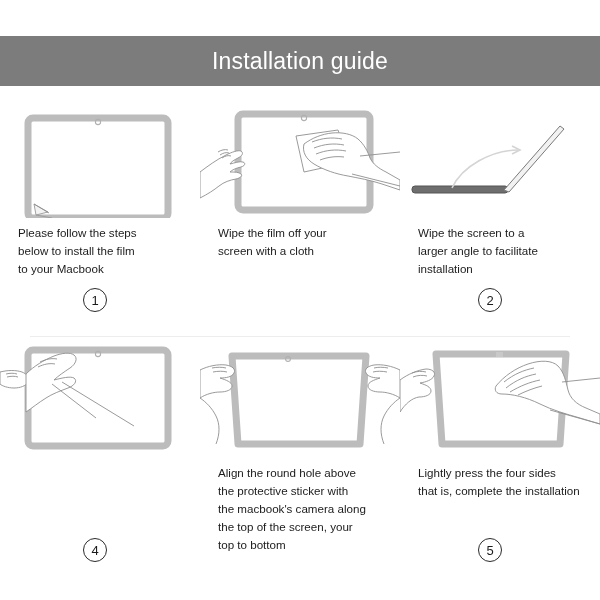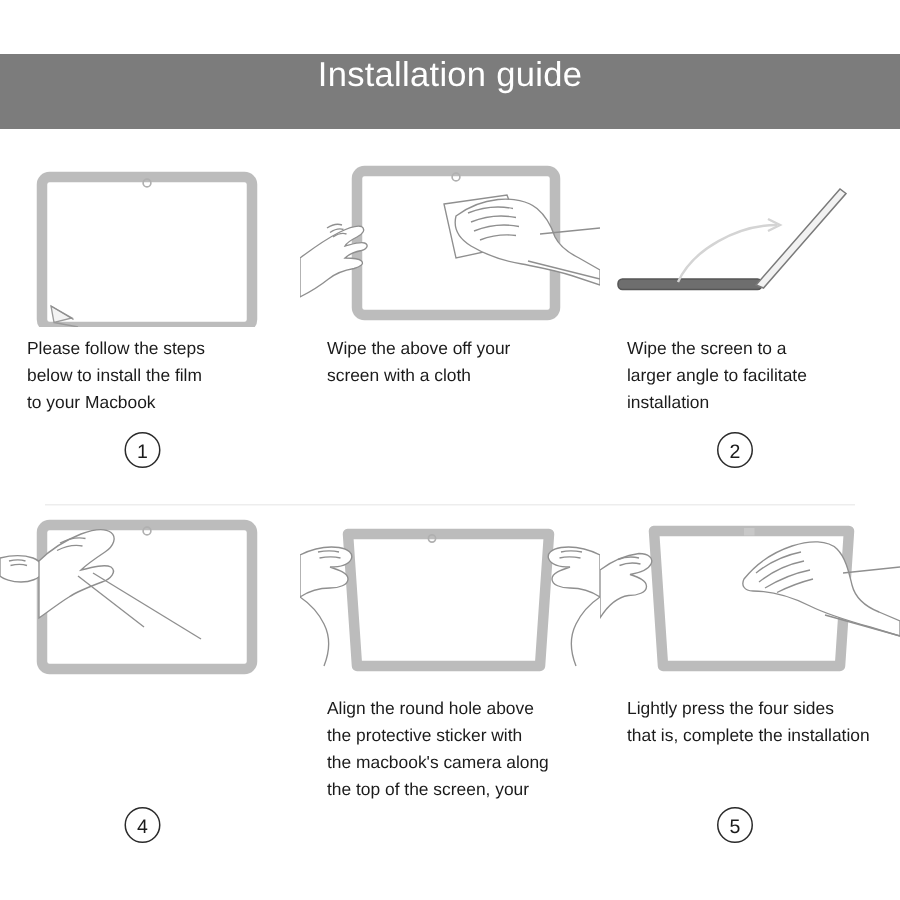--- a/index.html
+++ b/index.html
@@ -17,20 +17,21 @@
 
   
   .header-bar {
     position: absolute;
     left: 0;
     top: 36px;
     width: 600px;
     height: 50px;
     background: #7c7c7c;
     display: flex;
+    align-items: center;
     justify-content: center;
   }
   .header-title {
     color: #ffffff;
     font-size: 23px;
     font-weight: 400;
     letter-spacing: 0.2px;
   }
 
   
@@ -168,21 +169,21 @@
             <path d="M112 42 C122 38 132 37 142 39" fill="none"></path>
             <path d="M114 48 C124 44 134 43 144 45" fill="none"></path>
             <path d="M116 54 C126 50 136 49 146 51" fill="none"></path>
             <path d="M120 60 C128 57 136 56 144 57" fill="none"></path>
           </g>
           <path d="M160 56 L200 52" stroke="#8f8f8f" stroke-width="0.9" fill="none"></path>
           <path d="M152 74 L200 86" stroke="#8f8f8f" stroke-width="0.9" fill="none"></path>
         </svg>
       </div>
       <div class="caption">
-        <div>Wipe the above off your</div>
+        <div>Wipe the film off your</div>
         <div>screen with a cloth</div>
       </div>
       <div class="step step-r1 step-c2">2</div>
     </div>
 
     <div class="panel panel-c3">
       <div class="art">
         <svg width="200" height="118" viewBox="0 0 200 118">
 
           <rect x="12" y="86" width="96" height="7" rx="3" ry="3" fill="#6e6e6e" stroke="#555555" stroke-width="1"></rect>
@@ -258,20 +259,21 @@
             <path d="M187 32 C182 31 177 31 173 32" fill="none"></path>
             <path d="M200 58 C194 62 188 68 184 76 C180 84 180 94 184 104" fill="none"></path>
           </g>
         </svg>
       </div>
       <div class="caption">
         <div>Align the round hole above</div>
         <div>the protective sticker with</div>
         <div>the macbook's camera along</div>
         <div>the top of the screen, your</div>
+        <div>top to bottom</div>
       </div>
       <div class="step step-r2 step-c2">5</div>
     </div>
 
     <div class="panel panel-c3">
       <div class="art">
         <svg width="200" height="118" viewBox="0 0 200 118">
           <path d="M36 14 L166 14 L160 104 L42 104 Z" fill="none" stroke="#bcbcbc" stroke-width="7" stroke-linejoin="round"></path>
           <rect x="96" y="12" width="7" height="5" fill="#c8c8c8"></rect>
 

